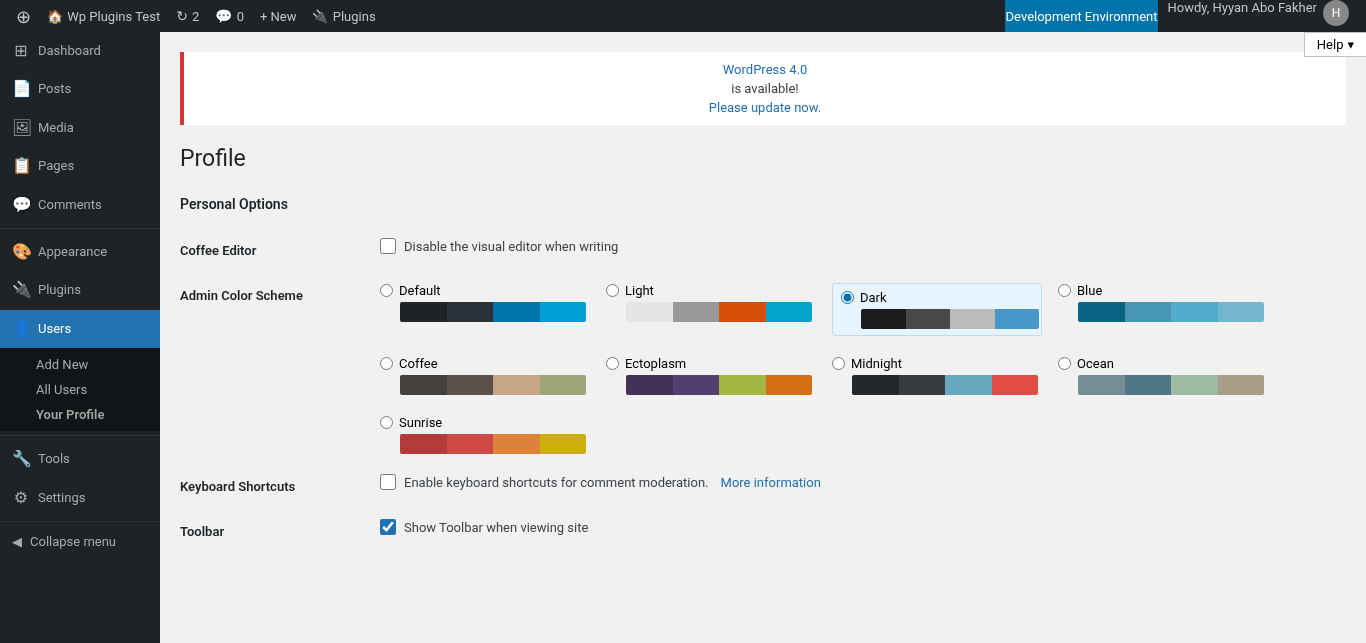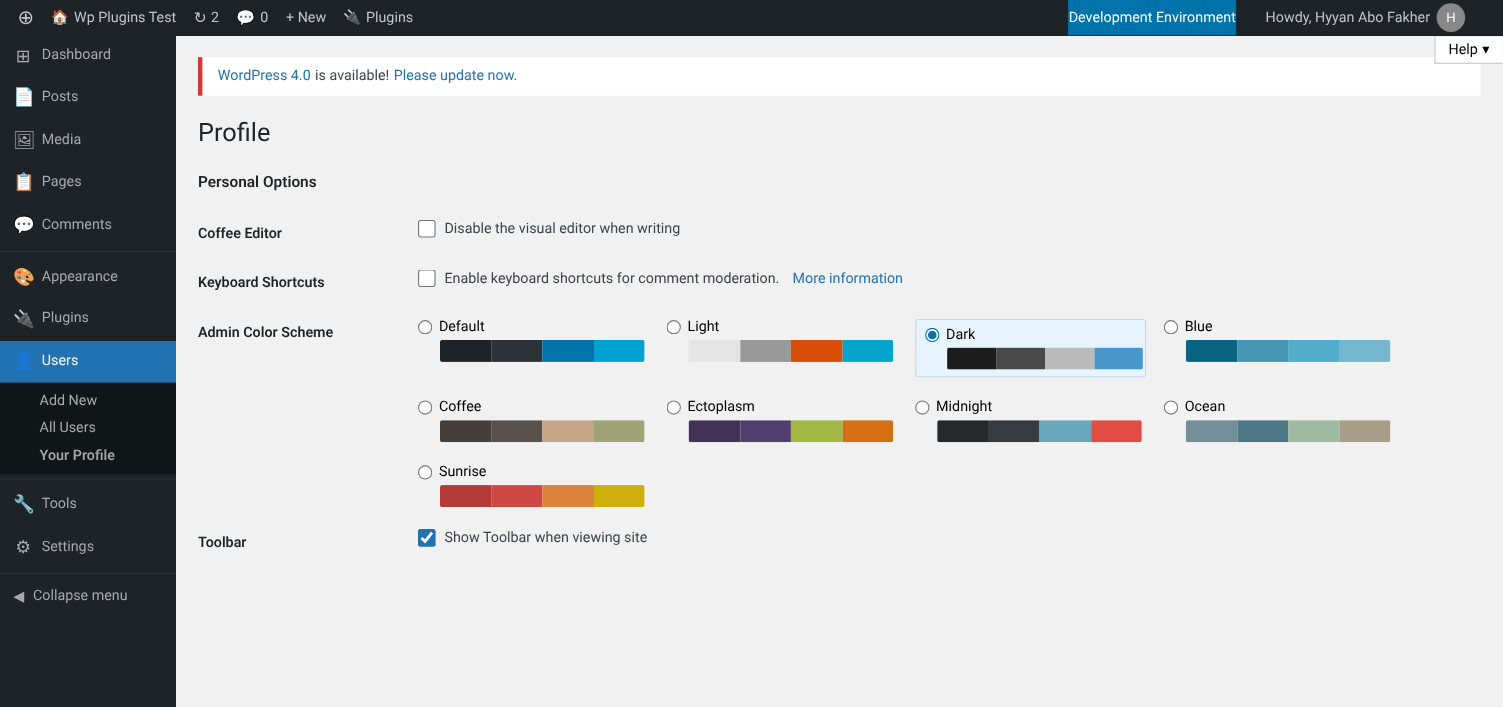--- a/index.html
+++ b/index.html
@@ -36,23 +36,22 @@
       color: #fff;
       padding: 0 1px;
       height: 32px;
       display: flex;
       align-items: center;
       font-size: 13px;
     }
     .adminbar-howdy {
       color: #c3c4c7;
       display: flex;
-      align-items: center;
       gap: 6px;
-      padding: 0 26px;
+      padding: 0 9px;
       height: 32px;
       background: #1d2327;
     }
     .adminbar-avatar {
       width: 26px; height: 26px;
       background: #888;
       border-radius: 50%;
       display: flex; align-items: center; justify-content: center;
       color: #fff; font-size: 12px;
     }
@@ -124,20 +123,21 @@
     .update-notice {
       background: #fff;
       border-left: 4px solid #d63638;
       padding: 10px 14px;
       margin-bottom: 20px;
       font-size: 13px;
       color: #3c434a;
       display: flex;
       align-items: center;
       gap: 4px;
+      flex-direction: column;
     }
     .update-notice a { color: #2271b1; text-decoration: none; }
 
     
     .profile-updated {
       background: #fff;
       border-left: 4px solid #00a32a;
       padding: 10px 14px;
       margin-bottom: 20px;
       font-size: 13px;
@@ -393,156 +393,156 @@
         <td>
           <label class="wp-checkbox">
             <input type="checkbox" style="">
             <span>Disable the visual editor when writing</span>
           </label>
         </td>
       </tr>
 
       <tr>
         <th>
+          <label>Admin Color Scheme</label>
+        </th>
+        <td>
+          <div class="color-schemes">
+
+            <div class="color-scheme-option">
+              <div class="color-scheme-header">
+                <input type="radio" name="admin_color" style="">
+                <span>Default</span>
+              </div>
+              <div class="color-swatches">
+                <div class="swatch" style="background:#1d2327;"></div>
+                <div class="swatch" style="background:#2c3338;"></div>
+                <div class="swatch" style="background:#0073aa;"></div>
+                <div class="swatch" style="background:#00a0d2;"></div>
+              </div>
+            </div>
+
+            <div class="color-scheme-option">
+              <div class="color-scheme-header">
+                <input type="radio" name="admin_color" style="">
+                <span>Light</span>
+              </div>
+              <div class="color-swatches">
+                <div class="swatch" style="background:#e5e5e5;"></div>
+                <div class="swatch" style="background:#999999;"></div>
+                <div class="swatch" style="background:#d64e07;"></div>
+                <div class="swatch" style="background:#04a4cc;"></div>
+              </div>
+            </div>
+
+            <div class="color-scheme-option selected-scheme">
+              <div class="color-scheme-header">
+                <input type="radio" name="admin_color" checked="" class="checked-blue" style="">
+                <span>Dark</span>
+              </div>
+              <div class="color-swatches">
+                <div class="swatch" style="background:#1c1c1c;"></div>
+                <div class="swatch" style="background:#494949;"></div>
+                <div class="swatch" style="background:#bbbbbb;"></div>
+                <div class="swatch" style="background:#4797cb;"></div>
+              </div>
+            </div>
+
+            <div class="color-scheme-option">
+              <div class="color-scheme-header">
+                <input type="radio" name="admin_color" style="">
+                <span>Blue</span>
+              </div>
+              <div class="color-swatches">
+                <div class="swatch" style="background:#096484;"></div>
+                <div class="swatch" style="background:#4796b3;"></div>
+                <div class="swatch" style="background:#52accc;"></div>
+                <div class="swatch" style="background:#74b6ce;"></div>
+              </div>
+            </div>
+
+            <div class="color-scheme-option">
+              <div class="color-scheme-header">
+                <input type="radio" name="admin_color" style="">
+                <span>Coffee</span>
+              </div>
+              <div class="color-swatches">
+                <div class="swatch" style="background:#46403c;"></div>
+                <div class="swatch" style="background:#59524c;"></div>
+                <div class="swatch" style="background:#c7a589;"></div>
+                <div class="swatch" style="background:#9ea476;"></div>
+              </div>
+            </div>
+
+            <div class="color-scheme-option">
+              <div class="color-scheme-header">
+                <input type="radio" name="admin_color" style="">
+                <span>Ectoplasm</span>
+              </div>
+              <div class="color-swatches">
+                <div class="swatch" style="background:#413256;"></div>
+                <div class="swatch" style="background:#523f6d;"></div>
+                <div class="swatch" style="background:#a3b745;"></div>
+                <div class="swatch" style="background:#d46f15;"></div>
+              </div>
+            </div>
+
+            <div class="color-scheme-option">
+              <div class="color-scheme-header">
+                <input type="radio" name="admin_color" style="">
+                <span>Midnight</span>
+              </div>
+              <div class="color-swatches">
+                <div class="swatch" style="background:#25282b;"></div>
+                <div class="swatch" style="background:#363b3f;"></div>
+                <div class="swatch" style="background:#69a8bb;"></div>
+                <div class="swatch" style="background:#e14d43;"></div>
+              </div>
+            </div>
+
+            <div class="color-scheme-option">
+              <div class="color-scheme-header">
+                <input type="radio" name="admin_color" style="">
+                <span>Ocean</span>
+              </div>
+              <div class="color-swatches">
+                <div class="swatch" style="background:#738e96;"></div>
+                <div class="swatch" style="background:#4e7885;"></div>
+                <div class="swatch" style="background:#9ebaa0;"></div>
+                <div class="swatch" style="background:#aa9d88;"></div>
+              </div>
+            </div>
+
+            <div class="color-scheme-option">
+              <div class="color-scheme-header">
+                <input type="radio" name="admin_color" style="">
+                <span>Sunrise</span>
+              </div>
+              <div class="color-swatches">
+                <div class="swatch" style="background:#b43c38;"></div>
+                <div class="swatch" style="background:#cf4944;"></div>
+                <div class="swatch" style="background:#dd823b;"></div>
+                <div class="swatch" style="background:#ccaf0b;"></div>
+              </div>
+            </div>
+
+          </div>
+        </td>
+      </tr>
+
+      <tr>
+        <th>
           <label>Keyboard Shortcuts</label>
         </th>
         <td>
           <label class="wp-checkbox form-description">
             <input type="checkbox" style="">
             <span>Enable keyboard shortcuts for comment moderation.</span>
             <a style="margin-left:4px;color:#2271b1;text-decoration:none;">More information</a>
           </label>
-        </td>
-      </tr>
-
-      <tr>
-        <th>
-          <label>Admin Color Scheme</label>
-        </th>
-        <td>
-          <div class="color-schemes">
-
-            <div class="color-scheme-option">
-              <div class="color-scheme-header">
-                <input type="radio" name="admin_color" style="">
-                <span>Default</span>
-              </div>
-              <div class="color-swatches">
-                <div class="swatch" style="background:#1d2327;"></div>
-                <div class="swatch" style="background:#2c3338;"></div>
-                <div class="swatch" style="background:#0073aa;"></div>
-                <div class="swatch" style="background:#00a0d2;"></div>
-              </div>
-            </div>
-
-            <div class="color-scheme-option">
-              <div class="color-scheme-header">
-                <input type="radio" name="admin_color" style="">
-                <span>Light</span>
-              </div>
-              <div class="color-swatches">
-                <div class="swatch" style="background:#e5e5e5;"></div>
-                <div class="swatch" style="background:#999999;"></div>
-                <div class="swatch" style="background:#d64e07;"></div>
-                <div class="swatch" style="background:#04a4cc;"></div>
-              </div>
-            </div>
-
-            <div class="color-scheme-option selected-scheme">
-              <div class="color-scheme-header">
-                <input type="radio" name="admin_color" checked="" class="checked-blue" style="">
-                <span>Dark</span>
-              </div>
-              <div class="color-swatches">
-                <div class="swatch" style="background:#1c1c1c;"></div>
-                <div class="swatch" style="background:#494949;"></div>
-                <div class="swatch" style="background:#bbbbbb;"></div>
-                <div class="swatch" style="background:#4797cb;"></div>
-              </div>
-            </div>
-
-            <div class="color-scheme-option">
-              <div class="color-scheme-header">
-                <input type="radio" name="admin_color" style="">
-                <span>Blue</span>
-              </div>
-              <div class="color-swatches">
-                <div class="swatch" style="background:#096484;"></div>
-                <div class="swatch" style="background:#4796b3;"></div>
-                <div class="swatch" style="background:#52accc;"></div>
-                <div class="swatch" style="background:#74b6ce;"></div>
-              </div>
-            </div>
-
-            <div class="color-scheme-option">
-              <div class="color-scheme-header">
-                <input type="radio" name="admin_color" style="">
-                <span>Coffee</span>
-              </div>
-              <div class="color-swatches">
-                <div class="swatch" style="background:#46403c;"></div>
-                <div class="swatch" style="background:#59524c;"></div>
-                <div class="swatch" style="background:#c7a589;"></div>
-                <div class="swatch" style="background:#9ea476;"></div>
-              </div>
-            </div>
-
-            <div class="color-scheme-option">
-              <div class="color-scheme-header">
-                <input type="radio" name="admin_color" style="">
-                <span>Ectoplasm</span>
-              </div>
-              <div class="color-swatches">
-                <div class="swatch" style="background:#413256;"></div>
-                <div class="swatch" style="background:#523f6d;"></div>
-                <div class="swatch" style="background:#a3b745;"></div>
-                <div class="swatch" style="background:#d46f15;"></div>
-              </div>
-            </div>
-
-            <div class="color-scheme-option">
-              <div class="color-scheme-header">
-                <input type="radio" name="admin_color" style="">
-                <span>Midnight</span>
-              </div>
-              <div class="color-swatches">
-                <div class="swatch" style="background:#25282b;"></div>
-                <div class="swatch" style="background:#363b3f;"></div>
-                <div class="swatch" style="background:#69a8bb;"></div>
-                <div class="swatch" style="background:#e14d43;"></div>
-              </div>
-            </div>
-
-            <div class="color-scheme-option">
-              <div class="color-scheme-header">
-                <input type="radio" name="admin_color" style="">
-                <span>Ocean</span>
-              </div>
-              <div class="color-swatches">
-                <div class="swatch" style="background:#738e96;"></div>
-                <div class="swatch" style="background:#4e7885;"></div>
-                <div class="swatch" style="background:#9ebaa0;"></div>
-                <div class="swatch" style="background:#aa9d88;"></div>
-              </div>
-            </div>
-
-            <div class="color-scheme-option">
-              <div class="color-scheme-header">
-                <input type="radio" name="admin_color" style="">
-                <span>Sunrise</span>
-              </div>
-              <div class="color-swatches">
-                <div class="swatch" style="background:#b43c38;"></div>
-                <div class="swatch" style="background:#cf4944;"></div>
-                <div class="swatch" style="background:#dd823b;"></div>
-                <div class="swatch" style="background:#ccaf0b;"></div>
-              </div>
-            </div>
-
-          </div>
         </td>
       </tr>
 
       <tr>
         <th>
           <label>Toolbar</label>
         </th>
         <td>
           <label class="wp-checkbox">
             <input type="checkbox" checked="" class="checked-blue" style="accent-color: rgb(34, 113, 177);">

